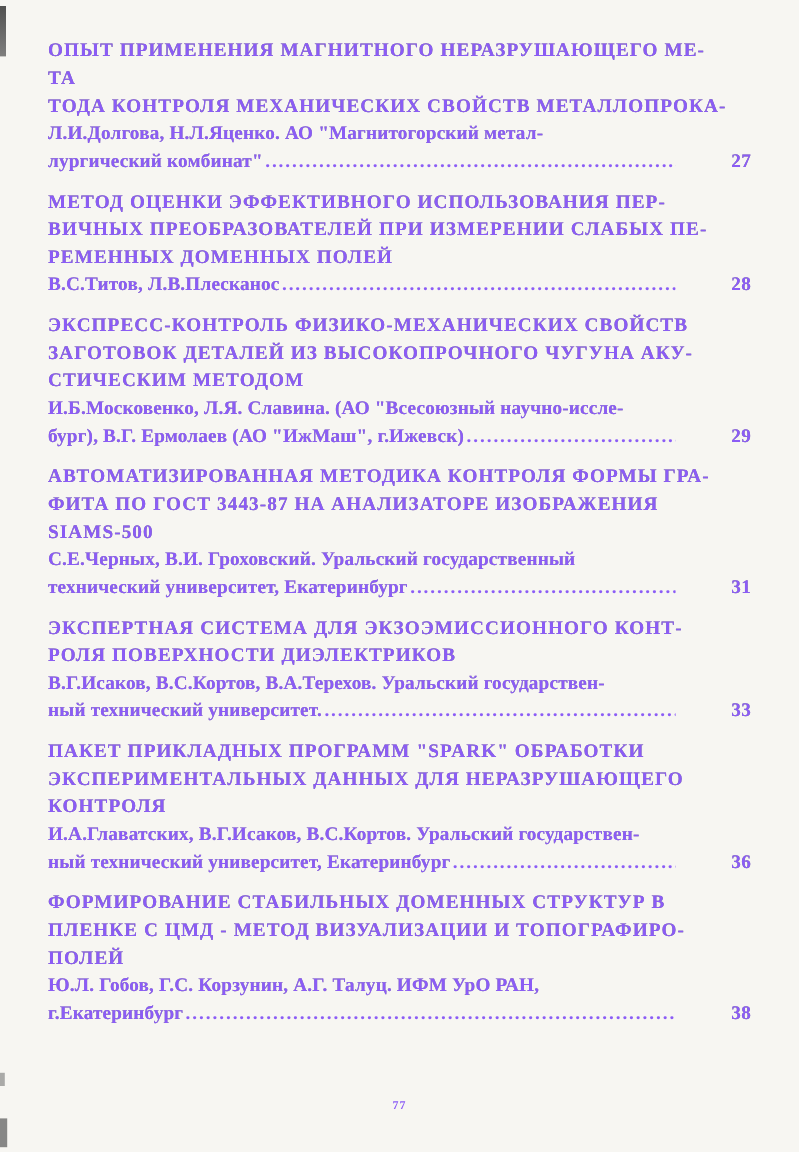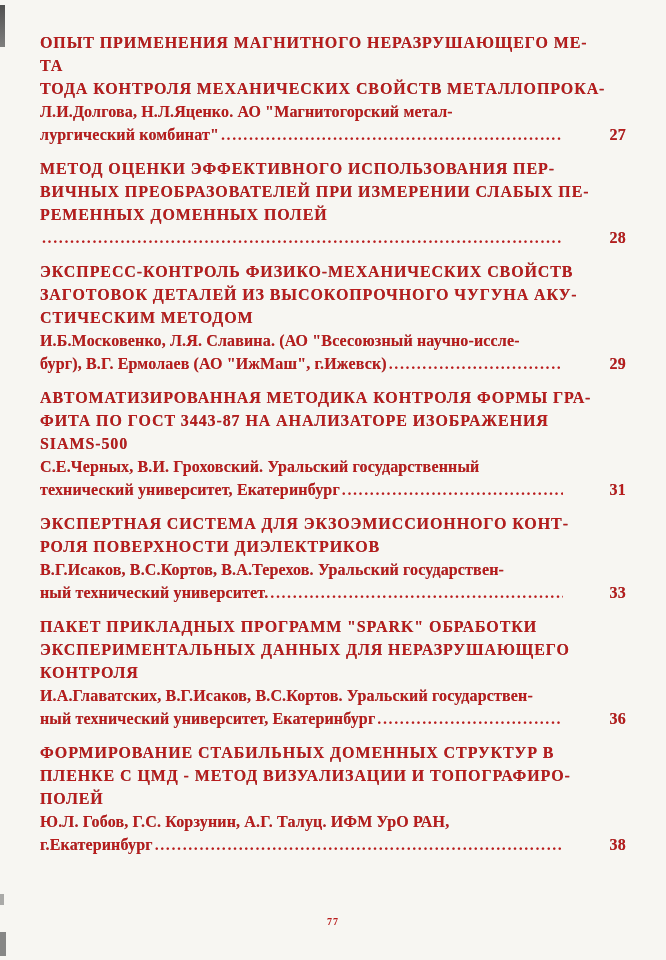--- a/index.html
+++ b/index.html
@@ -7,21 +7,21 @@
     position: relative;
     width: 666px;
     height: 960px;
     margin: 0 auto;
     background: #f7f6f2;
     overflow: hidden;
     box-sizing: border-box;
     padding: 31px 40px 0 40px;
     font-family: "Liberation Serif", "DejaVu Serif", serif;
     font-weight: 700;
-    color: #b91c1c;
+    color: #8b5cf6;
   }
   .entry { margin: 0 0 11px 0; }
   .title { margin: 0; padding: 0; font-size: 16px; font-weight: 700; }
   .title-line {
     display: block;
     line-height: 23px;
     letter-spacing: 0.9px;
     white-space: nowrap;
     text-shadow: 0 0 0.5px rgba(20,20,20,0.55);
   }
@@ -115,20 +115,21 @@
   </section>
 
   <section class="entry">
     <h2 class="title">
       <span class="title-line">МЕТОД ОЦЕНКИ ЭФФЕКТИВНОГО ИСПОЛЬЗОВАНИЯ ПЕР-</span>
       <span class="title-line">ВИЧНЫХ ПРЕОБРАЗОВАТЕЛЕЙ ПРИ ИЗМЕРЕНИИ СЛАБЫХ ПЕ-</span>
       <span class="title-line">РЕМЕННЫХ ДОМЕННЫХ ПОЛЕЙ</span>
     </h2>
     <p class="authors">
       <span class="leader-row">
+        <span class="leader-text">В.С.Титов, Л.В.Плесканос</span>
         <span class="dots">....................................................................................................................................................................................</span>
         <span class="page-ref">28</span>
       </span>
     </p>
   </section>
 
   <section class="entry">
     <h2 class="title">
       <span class="title-line">ЭКСПРЕСС-КОНТРОЛЬ ФИЗИКО-МЕХАНИЧЕСКИХ СВОЙСТВ</span>
       <span class="title-line">ЗАГОТОВОК ДЕТАЛЕЙ ИЗ ВЫСОКОПРОЧНОГО ЧУГУНА АКУ-</span>

